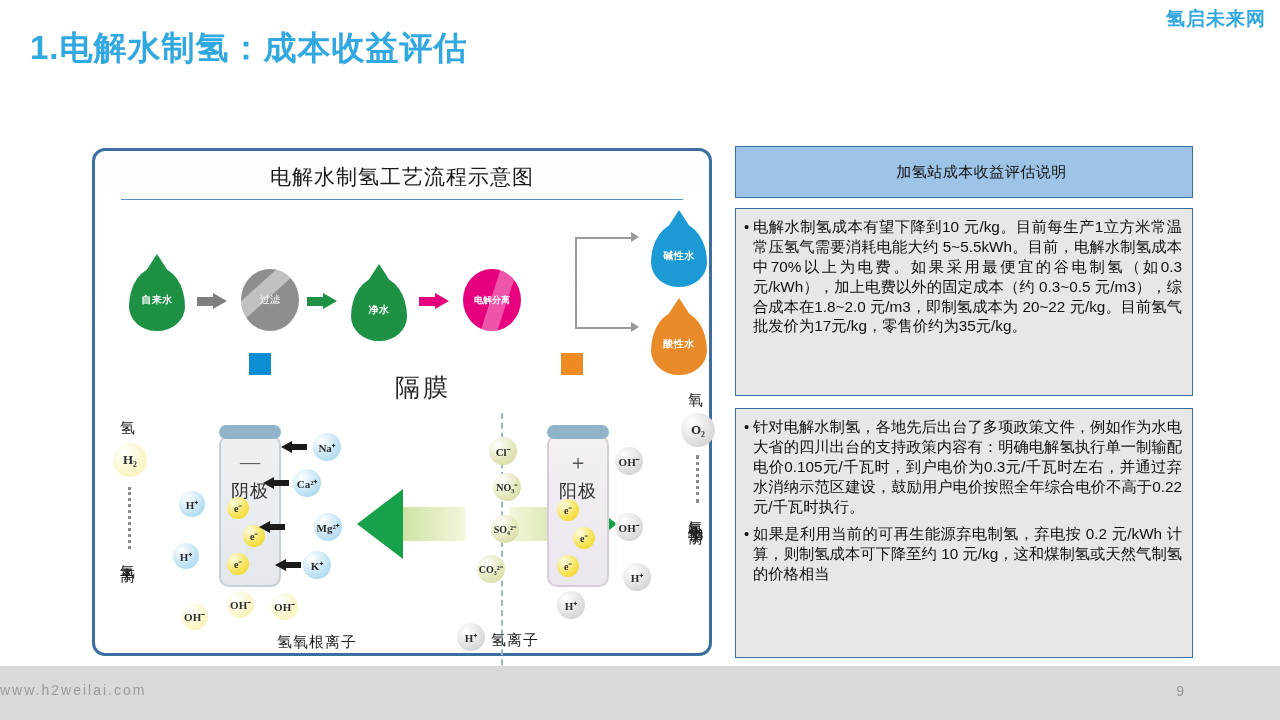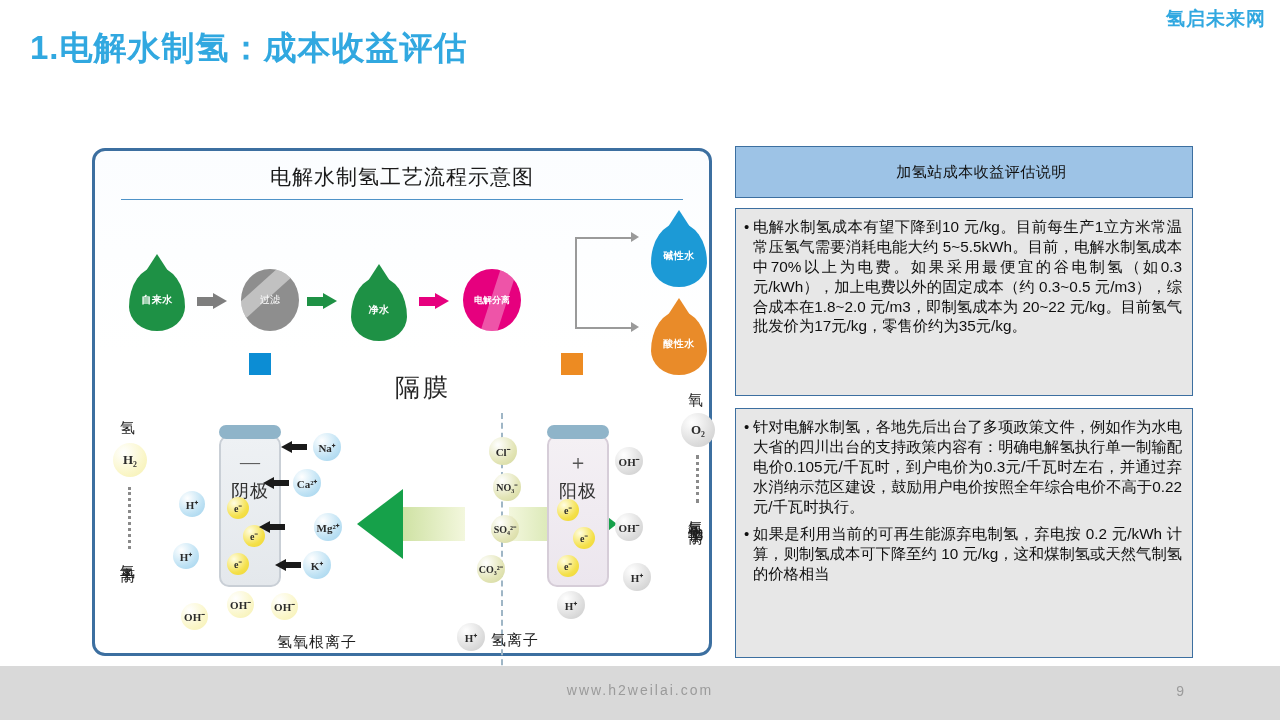--- a/index.html
+++ b/index.html
@@ -175,21 +175,21 @@
   }
   .bullet+.bullet{margin-top:8px;}
   .bullet .dot{flex:0 0 9px;font-size:15px;line-height:1.3;}
   .bullet .txt{flex:1;}
 
   
   .footer{
     position:absolute;left:0;right:0;bottom:0;height:54px;background:#D9D9D9;
   }
   .footer-url{
-    position:absolute;left:0;right:0;top:16px;text-align:center;
+    position:absolute;left:0;right:0;top:16px;text-align:left;
     color:#9B9B9B;font-size:14px;letter-spacing:2px;
   }
   .footer-page{
     position:absolute;right:96px;top:17px;color:#9B9B9B;font-size:14px;
   }
 </style>
 </head>
 <body>
 
 <div class="brand">氢启未来网</div>

